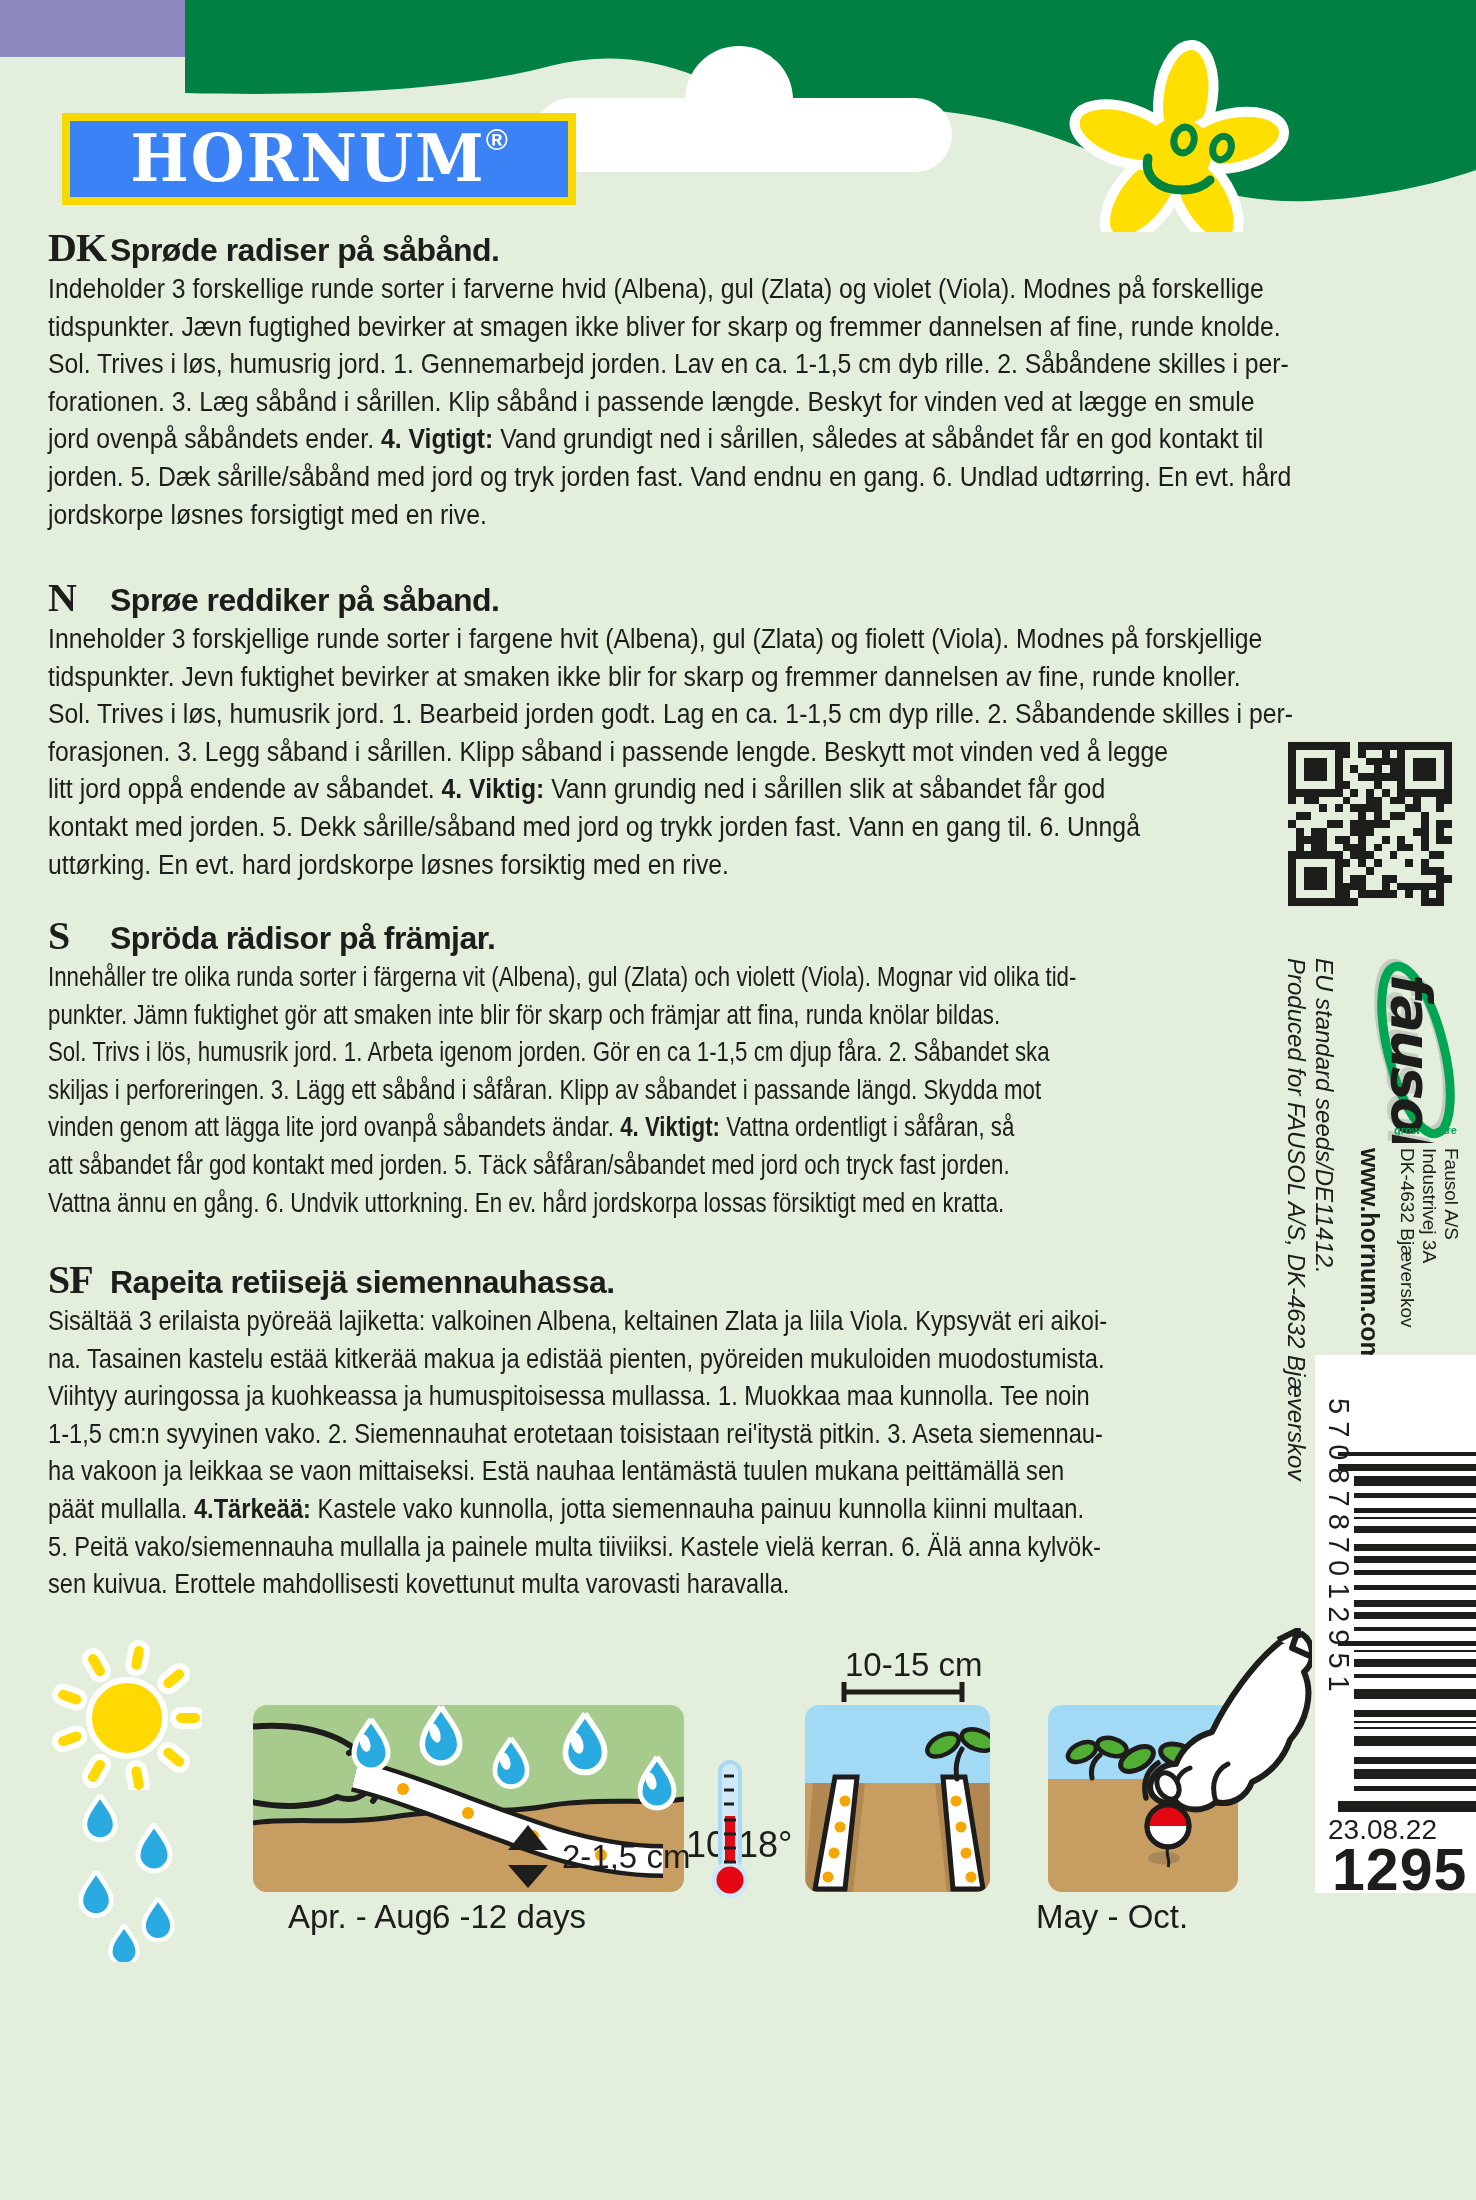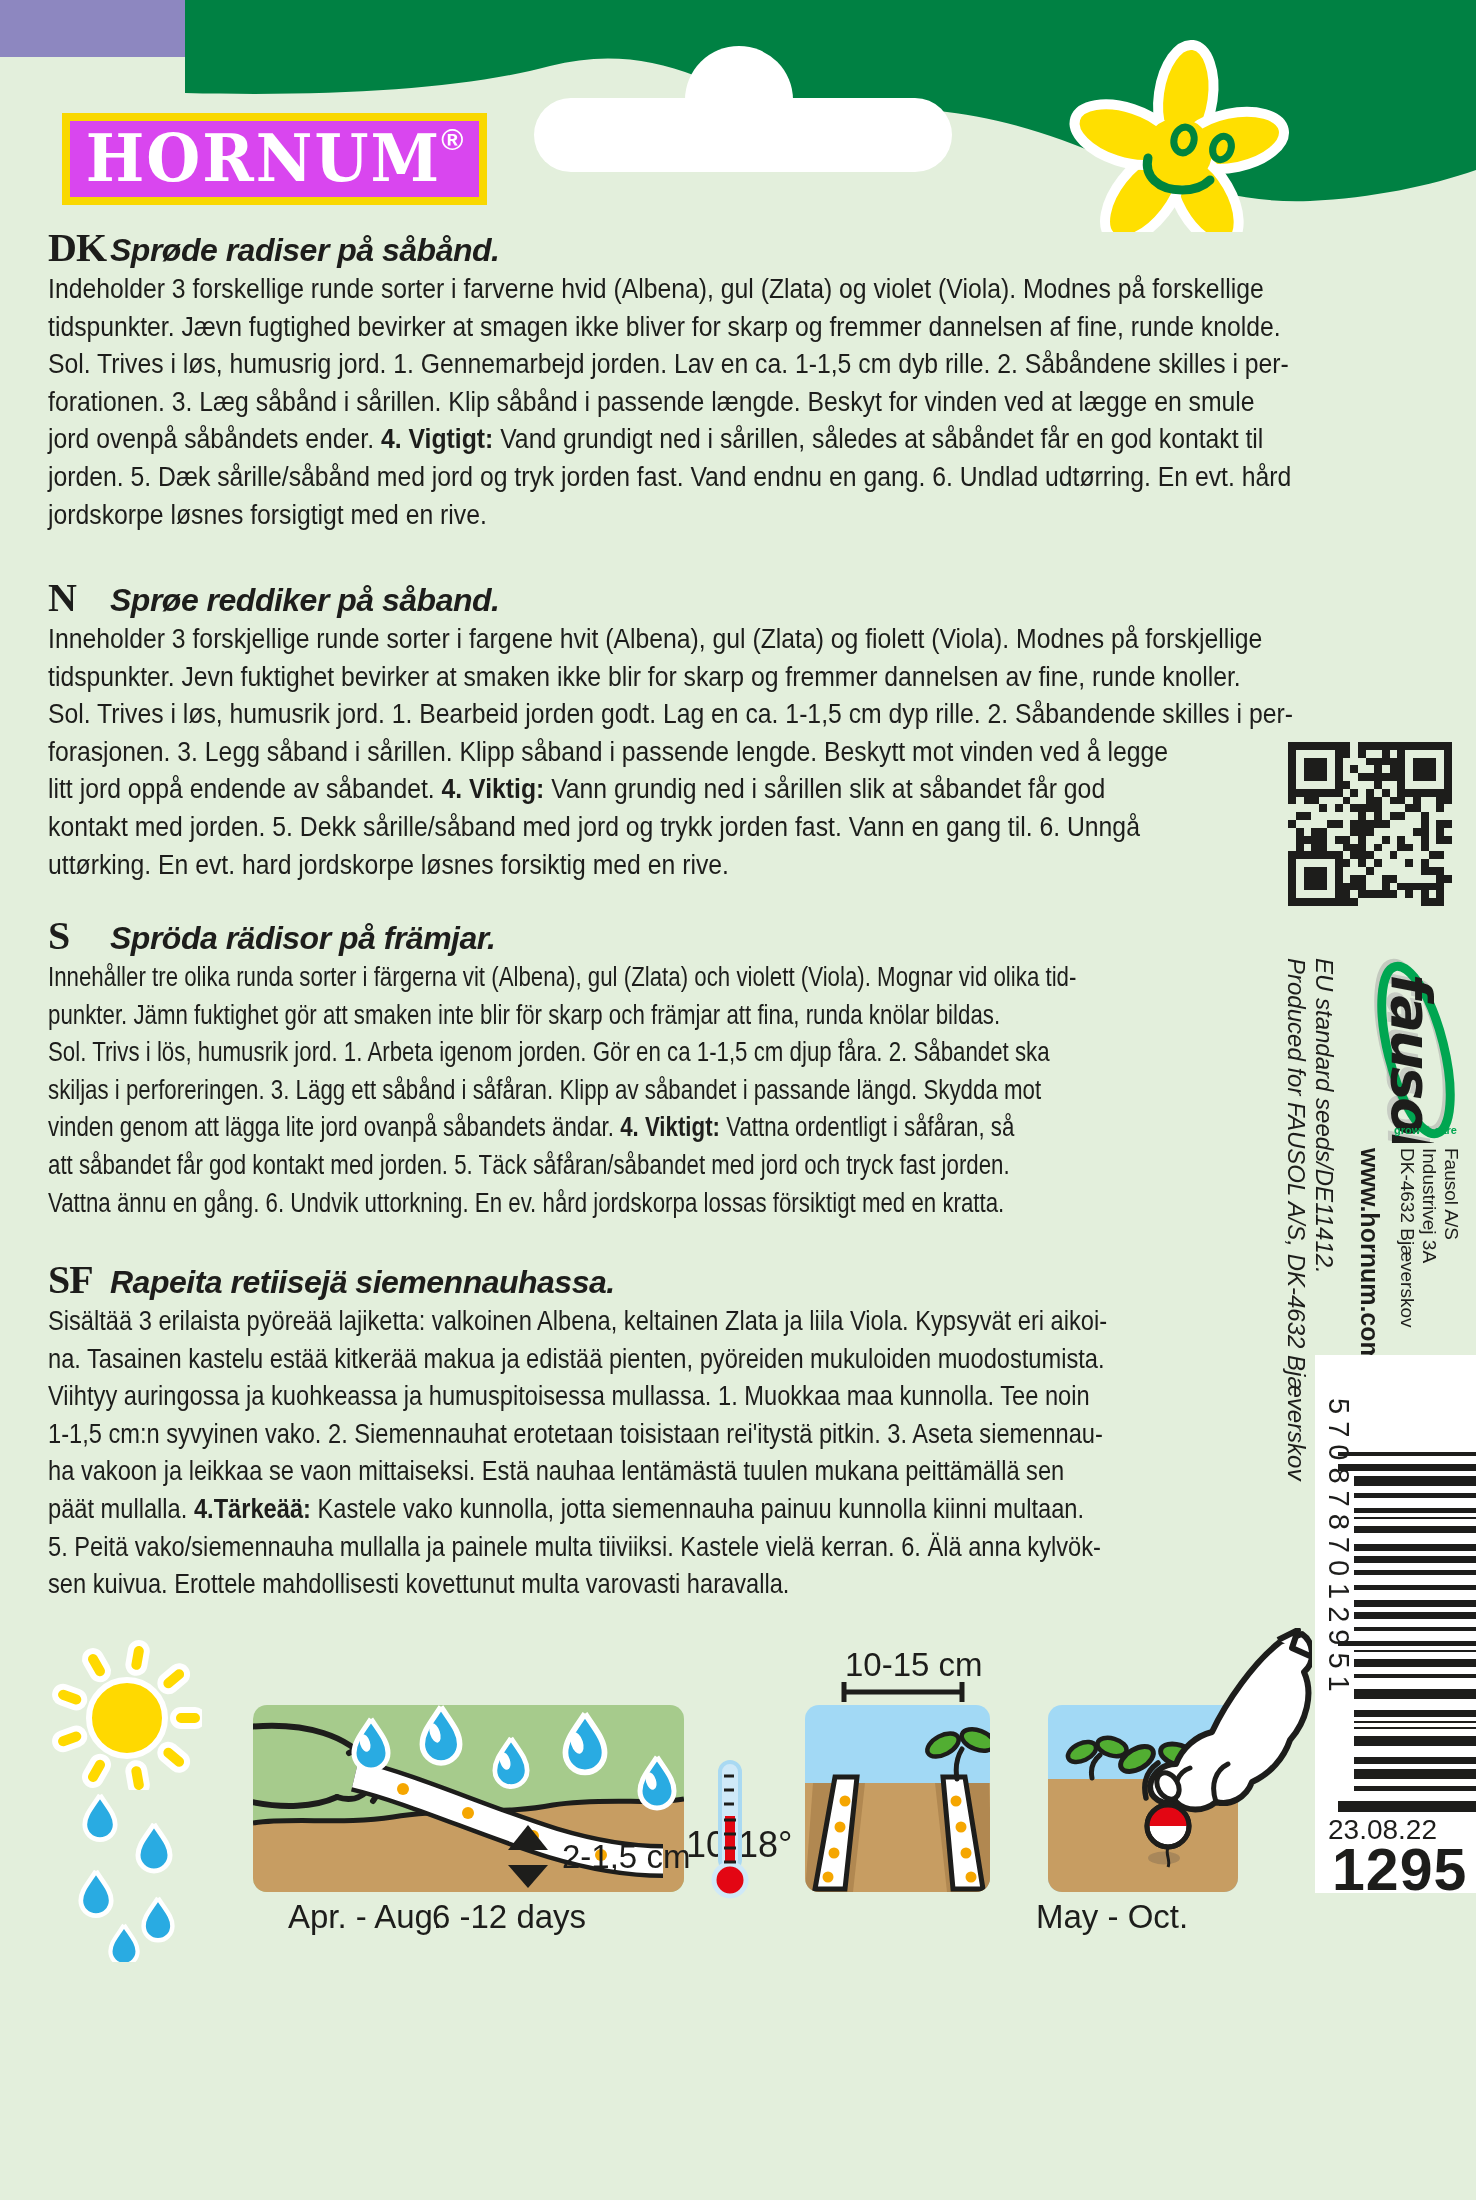--- a/index.html
+++ b/index.html
@@ -1,30 +1,30 @@
 <!DOCTYPE html>
 <html><head>
 <meta charset="utf-8">
 <style>
   html,body{margin:0;padding:0;}
   .page{position:relative;width:1476px;height:2200px;background:#e3efdc;overflow:hidden;
         font-family:"Liberation Sans",sans-serif;color:#1d1d1b;}
   .abs{position:absolute;}
   
   .purple{left:0;top:0;width:185px;height:57px;background:#8d87c0;}
-  .logo{left:62px;top:113px;width:425px;height:92px;background:#d946ef;border:8px solid #f9d800;
+  .logo{left:62px;top:113px;width:514px;height:92px;background:#3b82f6;border:8px solid #f9d800;
         box-sizing:border-box;display:flex;align-items:center;justify-content:center;}
   .logo .word{font-family:"DejaVu Serif",serif;font-weight:bold;color:#fff;font-size:62px;
         letter-spacing:2px;line-height:1;transform:scaleY(1.05);}
   .logo .reg{color:#fff;font-size:30px;font-weight:bold;align-self:flex-start;margin-top:2px;}
   
   .section{position:absolute;left:48px;}
   .sec-head{display:flex;align-items:baseline;height:46px;}
   .sec-code{font-weight:900;font-size:40px;width:62px;letter-spacing:-1px;font-family:Liberation Serif, serif;}
-  .sec-title{font-weight:bold;font-style:italic;font-size:32px;letter-spacing:-0.5px;}
+  .sec-title{font-weight:bold;font-size:32px;letter-spacing:-0.5px;}
   .sec-lines{transform-origin:left top;}
   .line{white-space:nowrap;font-size:27.5px;line-height:37.6px;}
   .line b{font-weight:bold;}
   
   .rot{transform:rotate(90deg);transform-origin:top left;white-space:nowrap;}
   .eu-text{left:1338px;top:958px;font-style:italic;font-size:24px;line-height:28px;}
   .addr{left:1462px;top:1148px;font-size:19px;line-height:22px;}
   .www{left:1384px;top:1148px;font-size:25px;font-weight:bold;}
   .digits{left:1355px;top:1398px;font-size:29px;letter-spacing:7px;}
   

